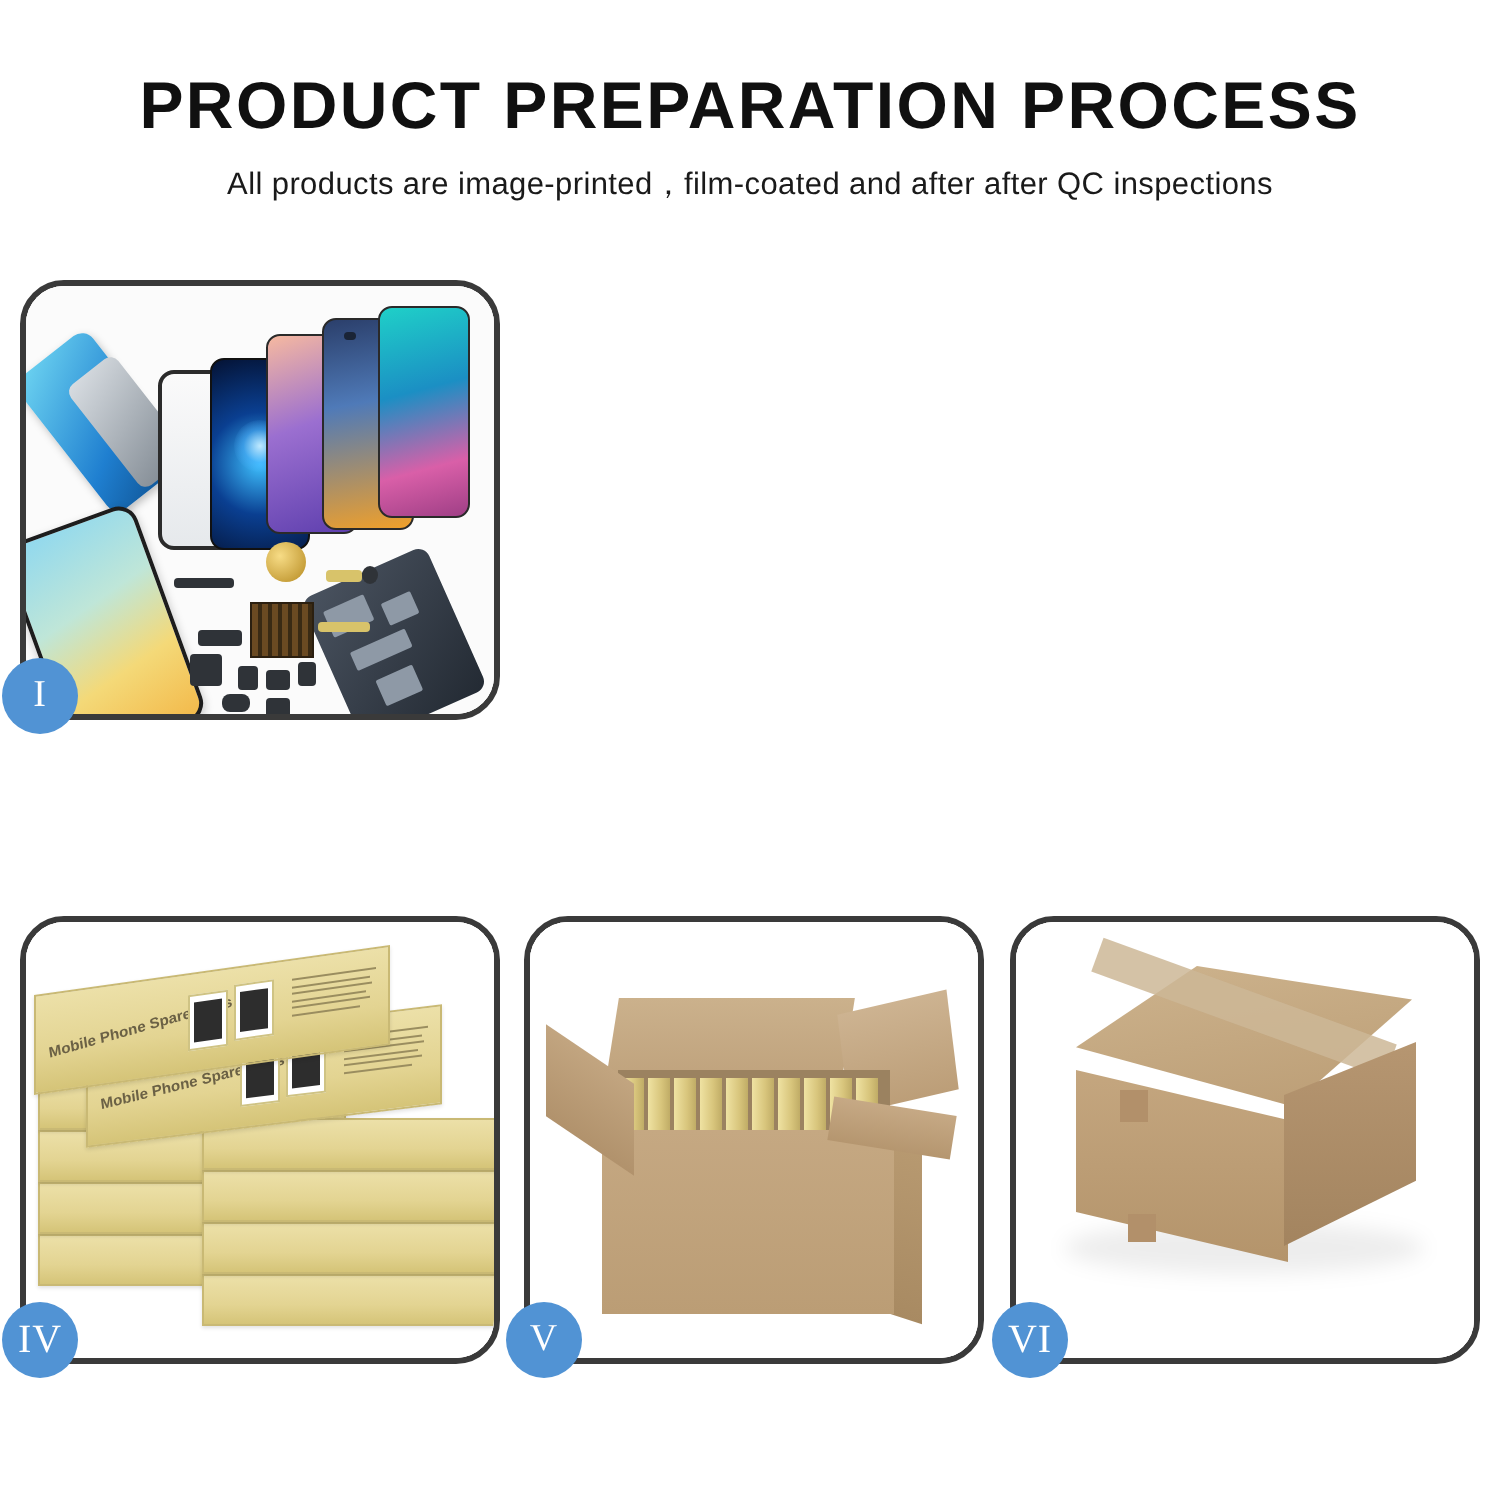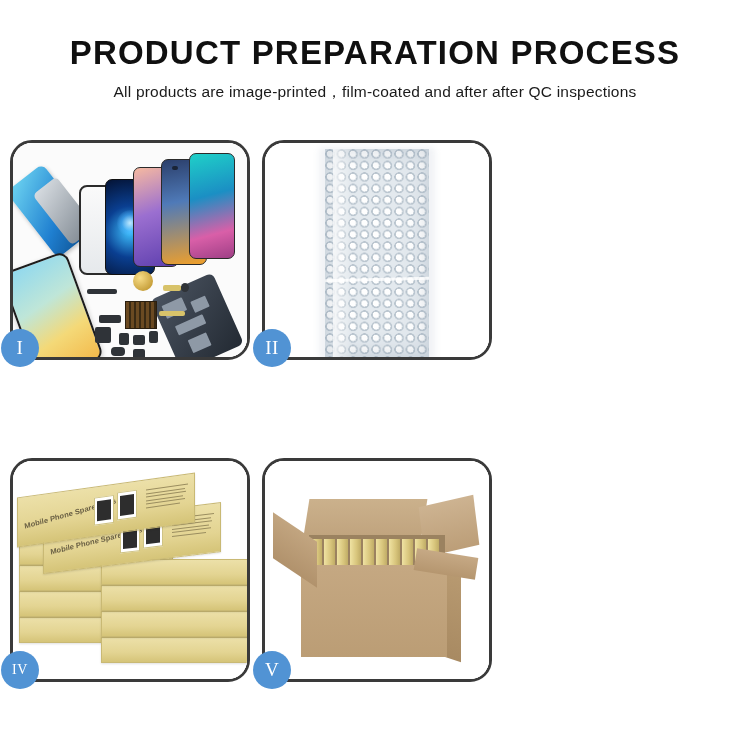--- a/index.html
+++ b/index.html
@@ -66,21 +66,21 @@
     width:38px;height:38px;border-radius:50%;
     background:#5193d4;
     color:#ffffff;
     font-family:"Liberation Serif",serif;
     font-size:19px;
     line-height:38px;
     text-align:center;
     letter-spacing:.5px;
     z-index:9;
   }
-  .badge.wide{font-size:14px;}
+  .badge.wide{font-size:20px;}
 
   
   .scene1{position:absolute;inset:0;background:#fbfbfb;}
   .ph{position:absolute;border-radius:7px;}
   .ph.f1{left:14px;top:26px;width:46px;height:84px;
     background:linear-gradient(150deg,#6fd6f2,#1f7fd0 60%,#0d4e8d);
     transform:rotate(-38deg);box-shadow:0 2px 4px rgba(0,0,0,.25);}
   .ph.f1b{left:36px;top:36px;width:30px;height:64px;
     background:linear-gradient(160deg,#d8dde2,#7e8790);
     transform:rotate(-38deg);border-radius:5px;}
@@ -258,32 +258,20 @@
           <span class="pt" style="left:48px;top:64px;width:12px;height:10px;"></span>
           <span class="pt" style="left:64px;top:60px;width:9px;height:12px;"></span>
           <span class="pt" style="left:26px;top:76px;width:14px;height:9px;border-radius:4px;"></span>
           <span class="pt" style="left:48px;top:78px;width:12px;height:10px;"></span>
         </div>
       </div>
     </div>
     <div class="badge">I</div>
   </div>
 
-  <div class="panel p2">
-    <div class="stage">
-      <div class="scene2">
-        <div class="wrapshadow"></div>
-        <div class="wrap">
-          <span class="sheen"></span>
-          <span class="seam"></span>
-        </div>
-      </div>
-    </div>
-    <div class="badge">II</div>
-  </div>
 
 
   <div class="panel p4">
     <div class="stage">
       <div class="scene4">
 
         <div class="sbox" style="left:6px;top:156px;width:152px;height:24px;"></div>
         <div class="sbox" style="left:6px;top:130px;width:152px;height:24px;"></div>
         <div class="sbox" style="left:6px;top:104px;width:152px;height:24px;"></div>
         <div class="sbox" style="left:6px;top:78px;width:152px;height:24px;"></div>
@@ -354,14 +342,28 @@
         </div>
         <div class="cartonSide"></div>
         <div class="cartonBody"></div>
         <div class="flapLeft"></div>
         <div class="flapFront"></div>
       </div>
     </div>
     <div class="badge">V</div>
   </div>
 
+  <div class="panel p6">
+    <div class="stage">
+      <div class="scene6">
+        <div class="c6shadow"></div>
+        <div class="c6top"></div>
+        <div class="c6tape"></div>
+        <div class="c6front"></div>
+        <div class="c6side"></div>
+        <div class="c6tab" style="left:52px;top:84px;width:14px;height:16px;"></div>
+        <div class="c6tab" style="left:56px;top:146px;width:14px;height:14px;"></div>
+      </div>
+    </div>
+    <div class="badge wide">VI</div>
+  </div>
 
 </div>
 
 </body></html>

